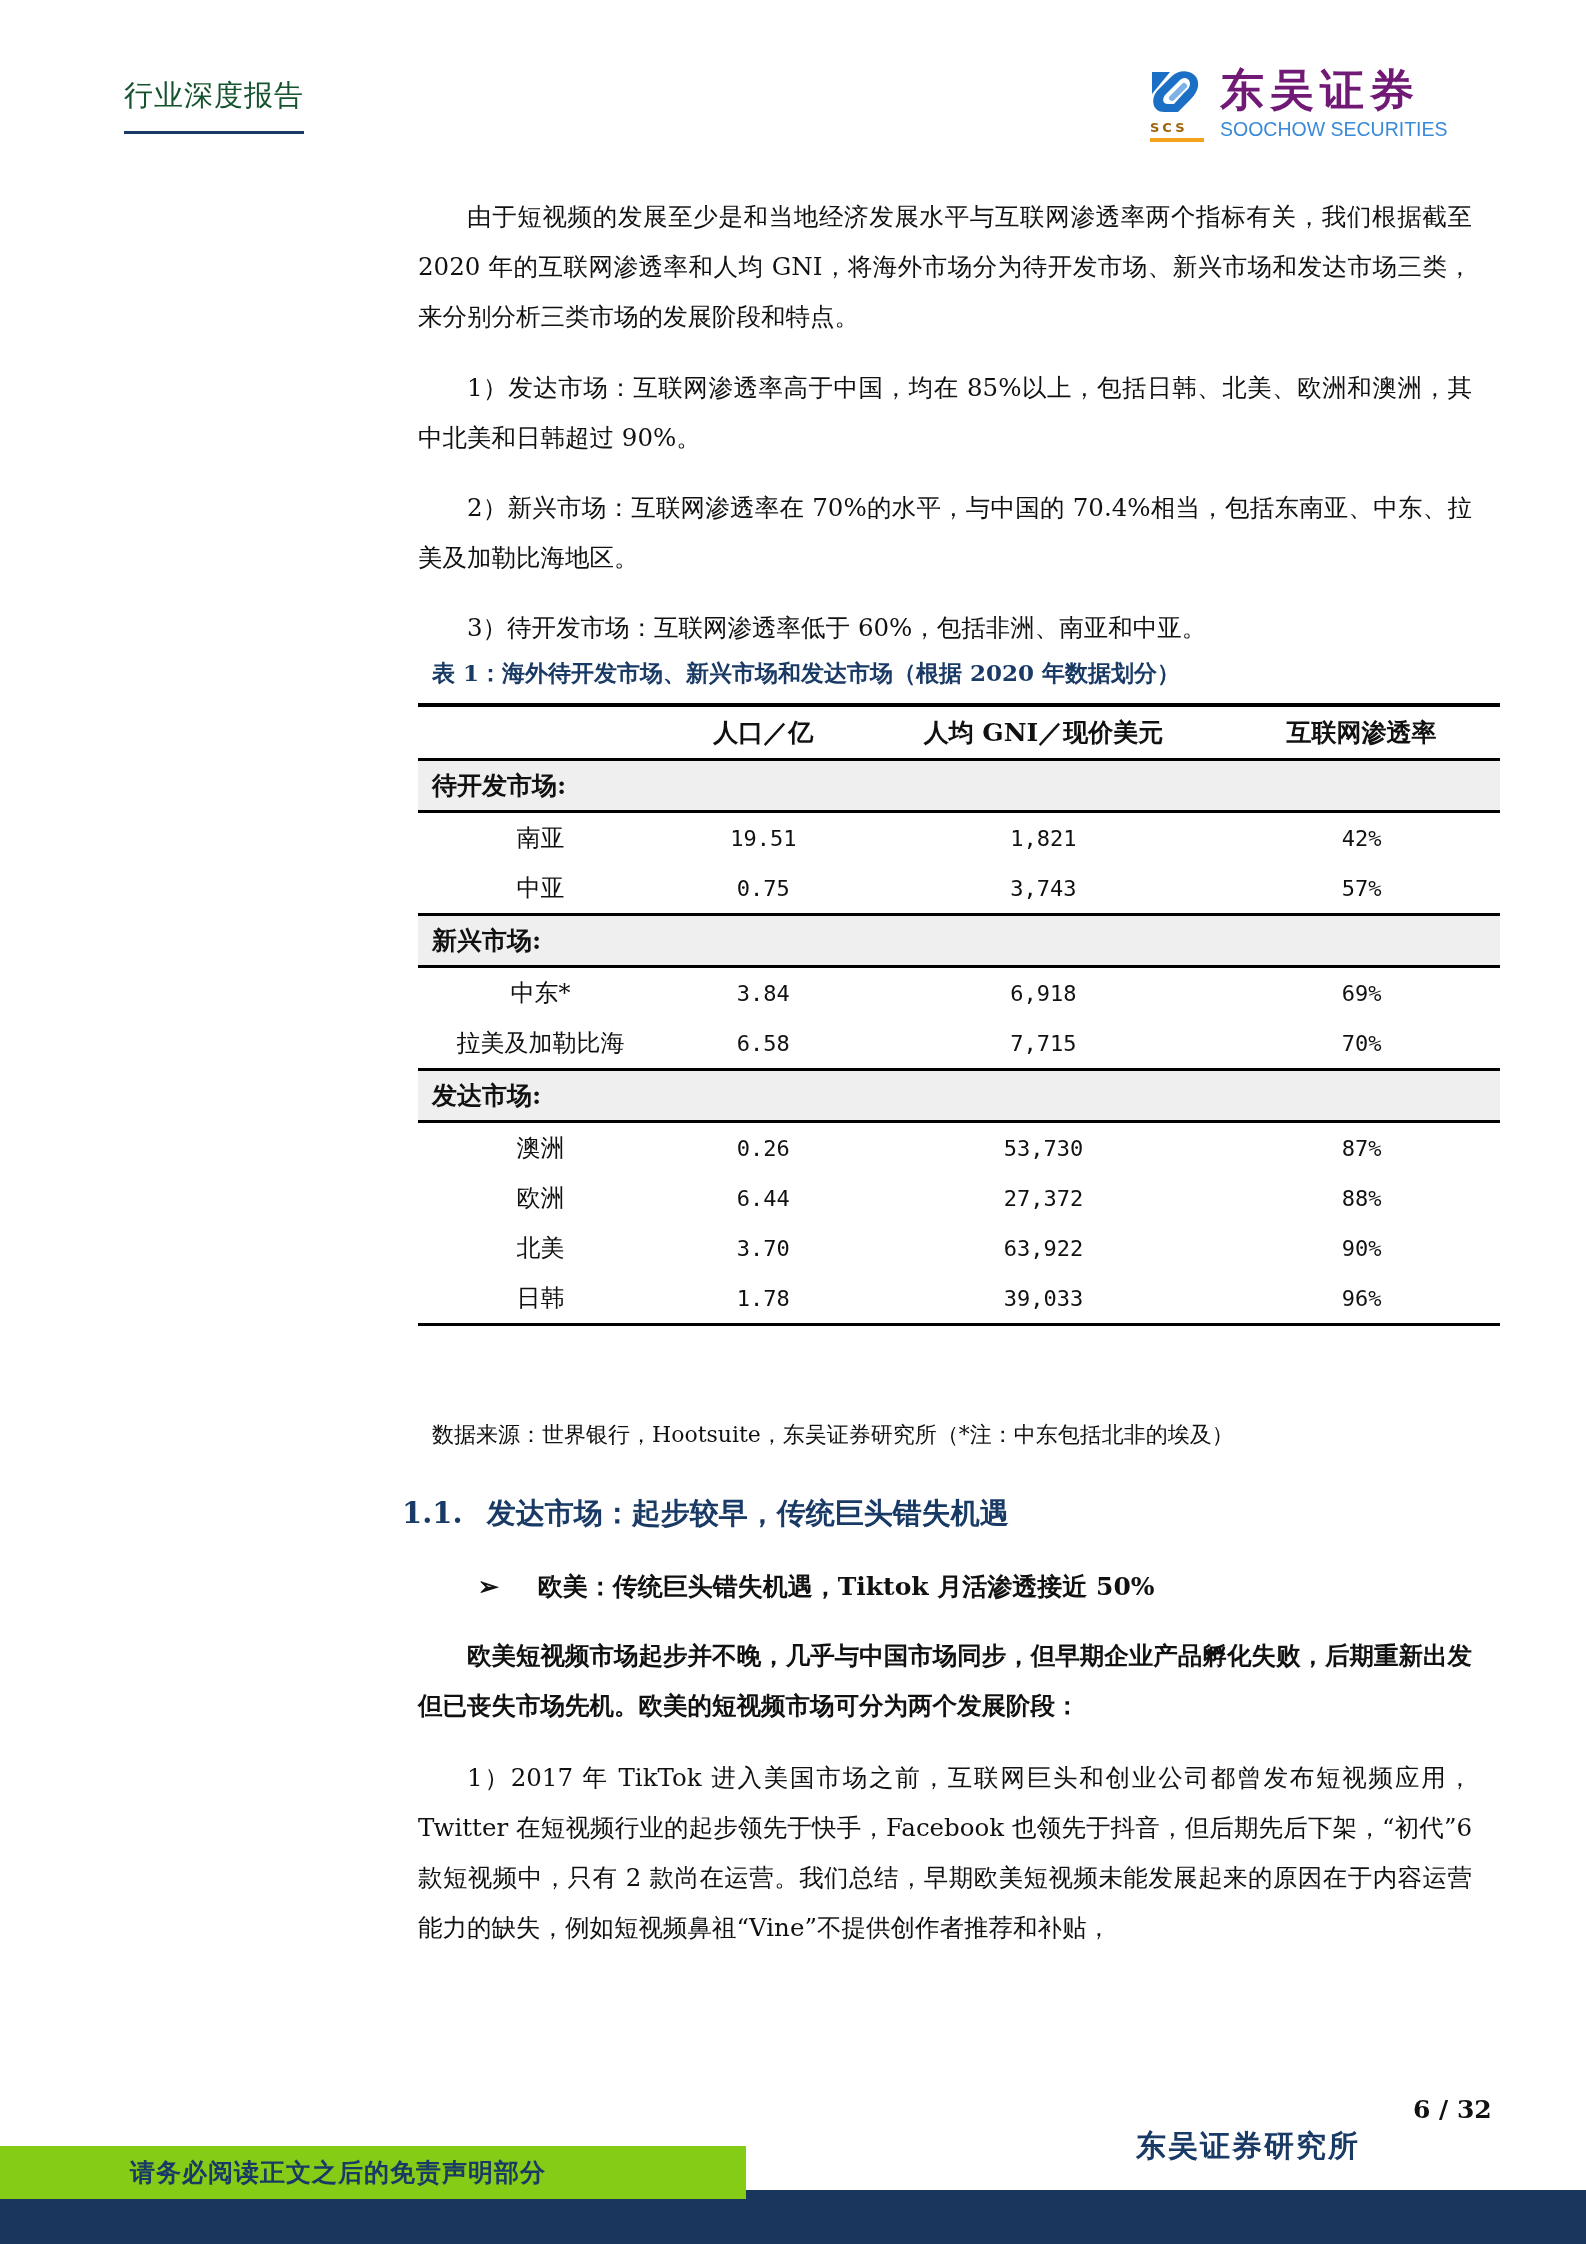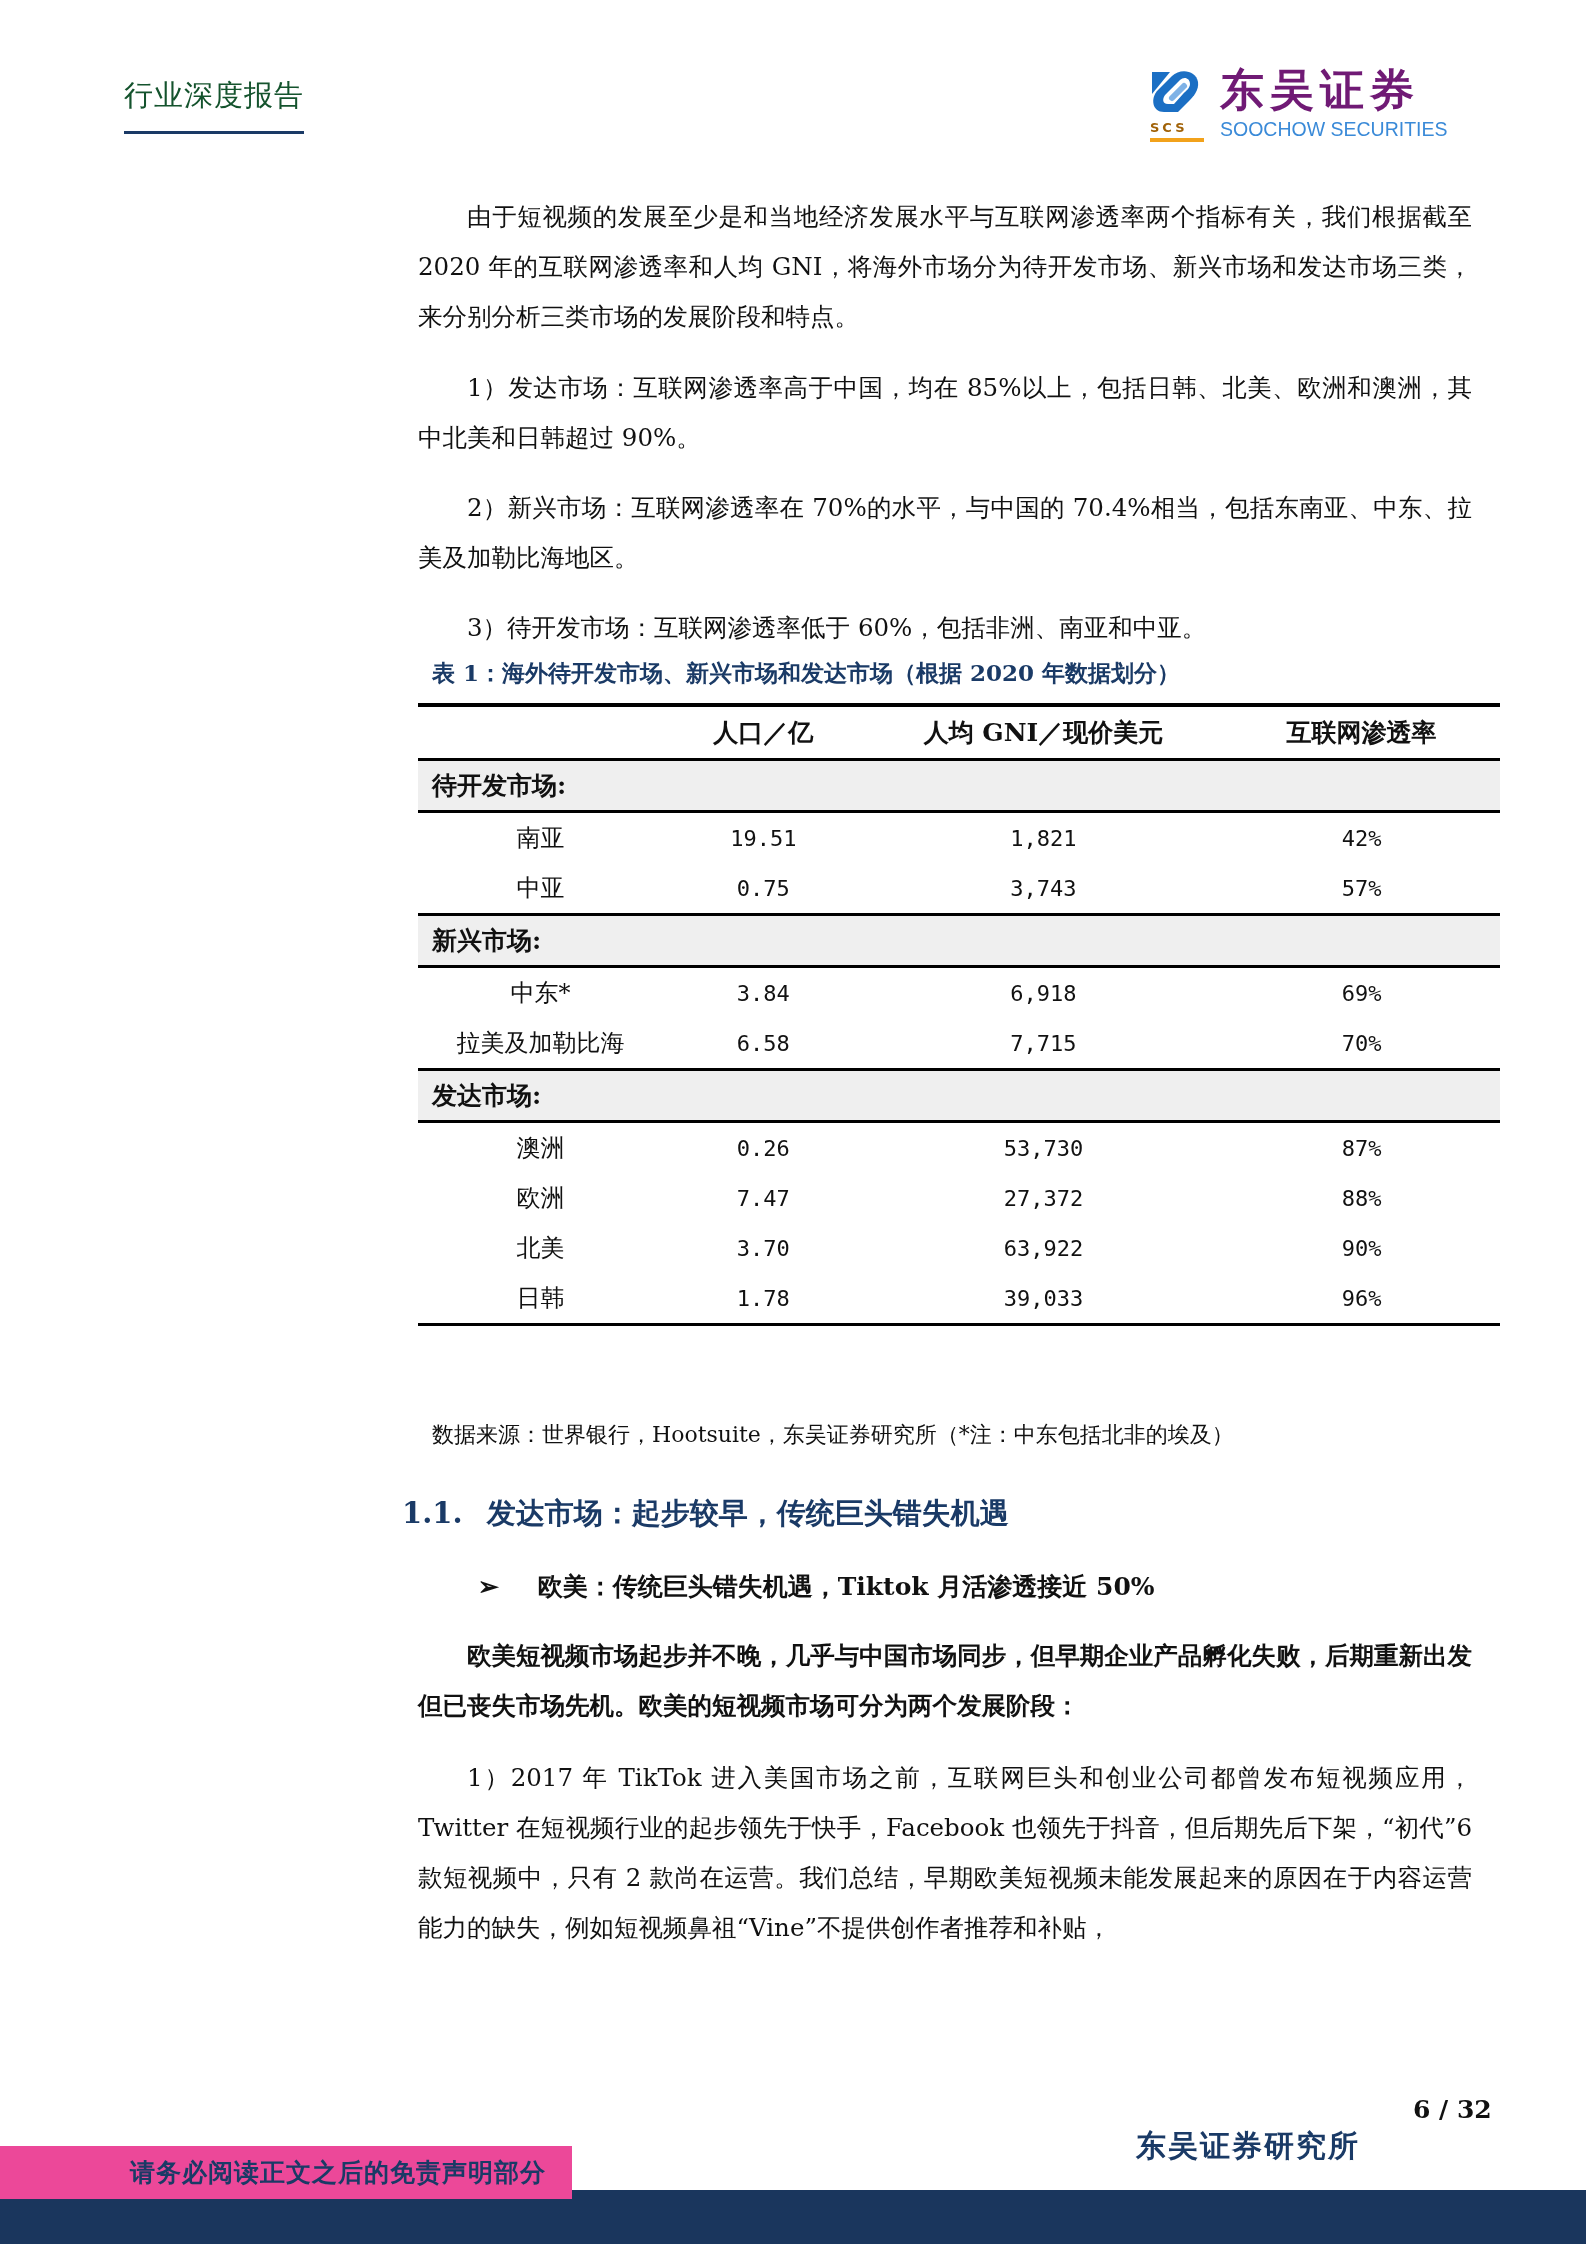--- a/index.html
+++ b/index.html
@@ -44,21 +44,21 @@
   .section-title { position:absolute; left:402px; top:1494px; font-size:29px; font-weight:bold; color:#1a3a66; }
   .bullet-heading { position:absolute; left:478px; top:1570px; font-size:25px; font-weight:bold; }
   .bullet-heading .arrow { display:inline-block; margin-right:30px; }
 
   .p5 { top:1631px; }
   .p6 { top:1753px; }
 
   .page-num { position:absolute; left:1413px; top:2083px; font-size:25px; font-weight:bold;margin-top:12px; }
   .footer-org { position:absolute; left:1136px; top:2126px; font-size:30px; font-weight:bold; color:#1a3a66; letter-spacing:2px; }
   .footer-band { position:absolute; left:0; top:2190px; width:1586px; height:54px; background:#1a365d; }
-  .footer-disclaimer { position:absolute; left:0; top:2146px; width:572px; height:53px; background:#ec4899; }
+  .footer-disclaimer { position:absolute; left:0; top:2146px; width:746px; height:53px; background:#84cc16; }
   .footer-disclaimer span { position:absolute; left:130px; top:10px; font-size:25px; font-weight:bold; color:#1a3a66; letter-spacing:1px; }
 </style>
 </head>
 <body>
 
 <div class="header-title">行业深度报告</div>
 
 <div class="logo">
   <svg class="logo-mark" viewBox="0 0 56 48">
     <rect x="0" y="0" width="56" height="48" fill="#ffffff"></rect>
@@ -126,21 +126,21 @@
       <td colspan="4">发达市场:</td>
     </tr>
     <tr>
       <td>澳洲</td>
       <td class="mono">0.26</td>
       <td class="mono">53,730</td>
       <td class="mono">87%</td>
     </tr>
     <tr>
       <td>欧洲</td>
-      <td class="mono">7.47</td>
+      <td class="mono">6.44</td>
       <td class="mono">27,372</td>
       <td class="mono">88%</td>
     </tr>
     <tr>
       <td>北美</td>
       <td class="mono">3.70</td>
       <td class="mono">63,922</td>
       <td class="mono">90%</td>
     </tr>
     <tr class="last">

